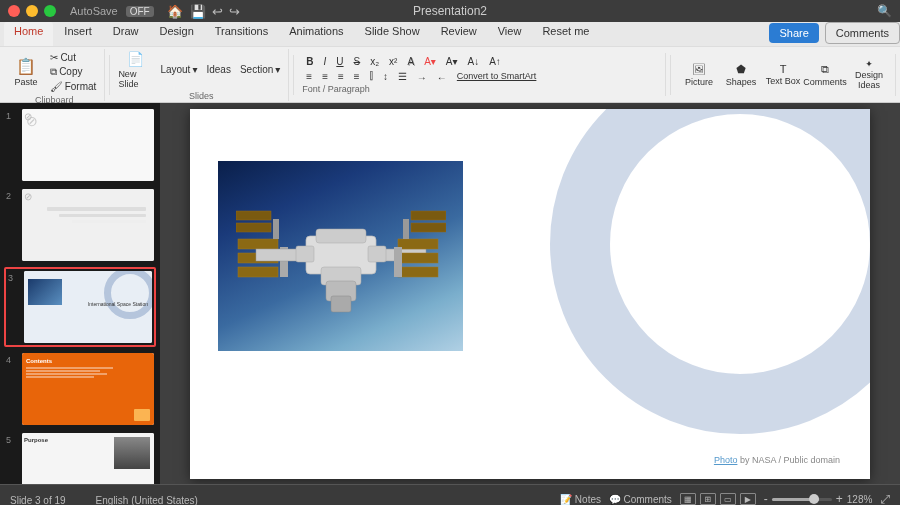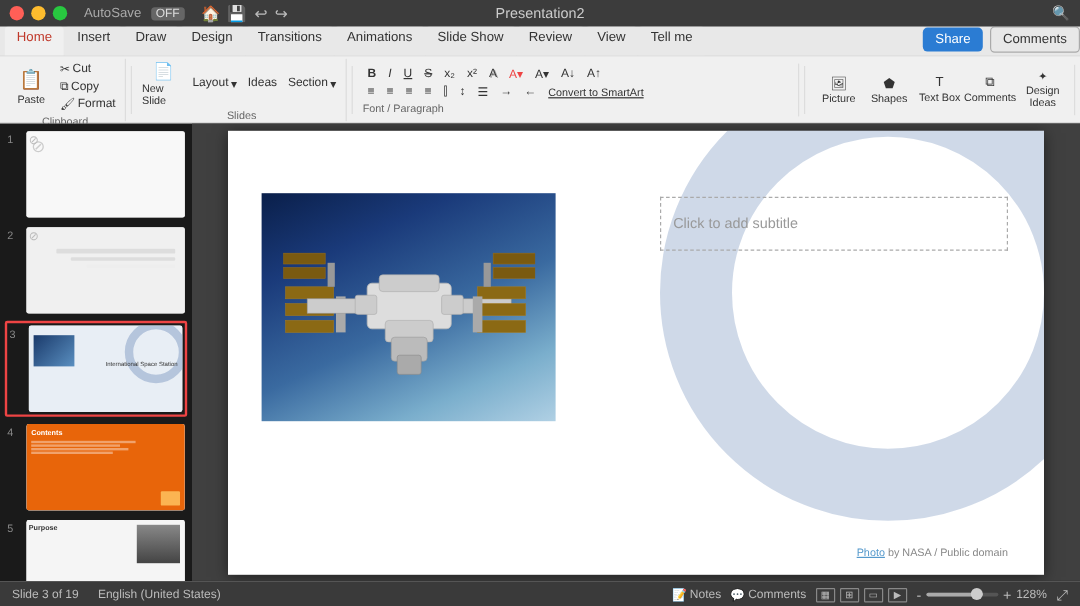--- a/index.html
+++ b/index.html
@@ -232,25 +232,25 @@
       font-size: 9px;
       color: #888;
     }
     .slide-credit a { color: #5599cc; text-decoration: underline; }
 
     
     #statusbar {
       height: 22px;
       background: #3a3a3a;
       display: flex;
-      align-items: center;
+      align-items: flex-end;
       padding: 0 10px;
       font-size: 10px;
       color: #bbb;
-      gap: 16px;
+      gap: 30px;
       border-top: 1px solid #555;
     }
     .status-right {
       margin-left: auto;
       display: flex;
       align-items: center;
       gap: 8px;
     }
     .view-icons { display: flex; gap: 4px; align-items: center; }
     .view-icon { width: 16px; height: 12px; border: 1px solid #888; border-radius: 1px; display: flex; align-items: center; justify-content: center; font-size: 8px; cursor: pointer; }
@@ -325,21 +325,21 @@
   <div id="ribbon-tabs">
     <div class="ribbon-tab active">Home</div>
     <div class="ribbon-tab">Insert</div>
     <div class="ribbon-tab">Draw</div>
     <div class="ribbon-tab">Design</div>
     <div class="ribbon-tab">Transitions</div>
     <div class="ribbon-tab">Animations</div>
     <div class="ribbon-tab">Slide Show</div>
     <div class="ribbon-tab">Review</div>
     <div class="ribbon-tab">View</div>
-    <div class="ribbon-tab">Tell me</div>
+    <div class="ribbon-tab">Reset me</div>
     <div class="ribbon-right" style="margin-left:auto;display:flex;align-items:center;gap:6px;padding-bottom:2px;">
       <button class="share-btn">Share</button>
       <button class="comments-btn">Comments</button>
     </div>
   </div>
 
   <div id="ribbon-content">
 
     <div class="ribbon-group">
       <div style="display:flex;gap:2px;flex:1;align-items:center;">
@@ -562,23 +562,20 @@
           <rect x="162" y="62" width="40" height="10" fill="#8B6914" stroke="#a07820" stroke-width="0.5"></rect>
           <rect x="162" y="76" width="40" height="10" fill="#8B6914" stroke="#a07820" stroke-width="0.5"></rect>
           <rect x="158" y="56" width="8" height="30" fill="#aaa"></rect>
 
           <rect x="175" y="20" width="35" height="9" fill="#7a5a10" stroke="#956a18" stroke-width="0.5"></rect>
           <rect x="175" y="32" width="35" height="9" fill="#7a5a10" stroke="#956a18" stroke-width="0.5"></rect>
           <rect x="167" y="28" width="6" height="20" fill="#999"></rect>
         </svg>
       </div>
 
-      <div class="slide-subtitle-box">
-        <span>Click to add subtitle</span>
-      </div>
 
 
       <div class="slide-credit">
         <a href="#">Photo</a>
         <span> by NASA / Public domain</span>
       </div>
 
     </div>
   </div>
 

